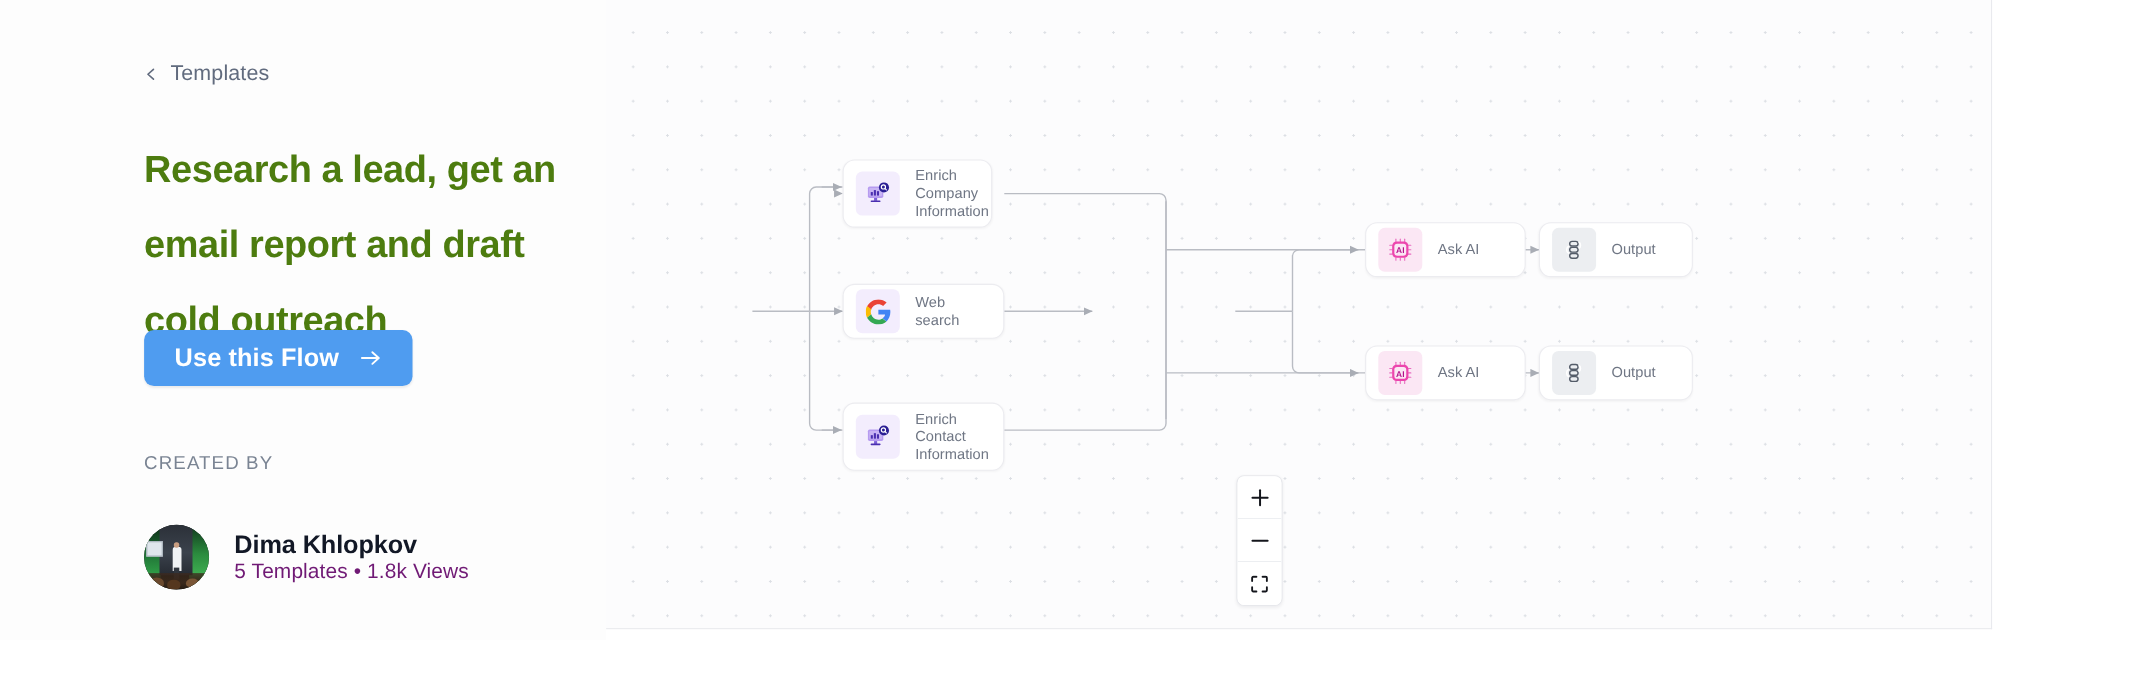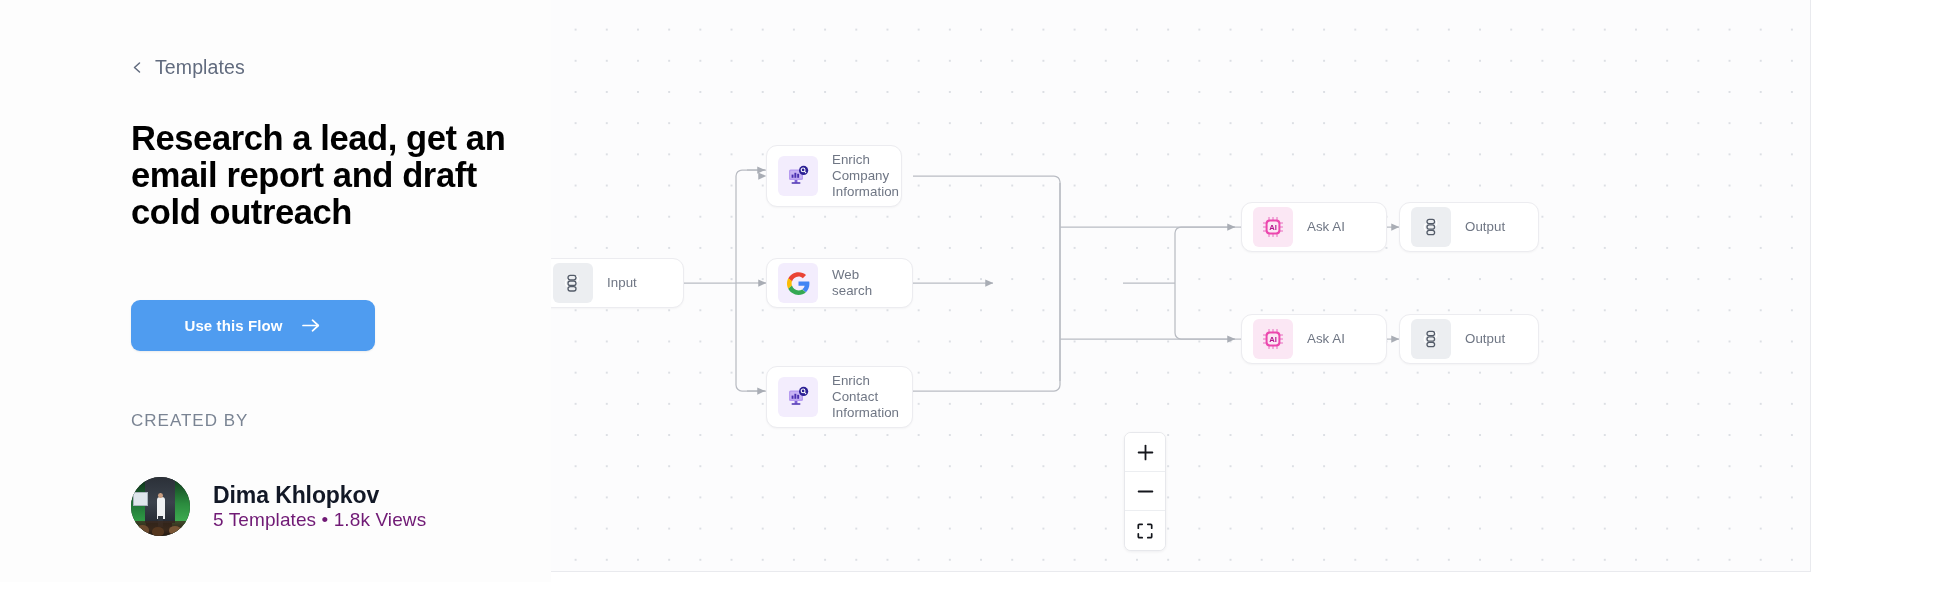--- a/index.html
+++ b/index.html
@@ -25,34 +25,34 @@
     display: flex; align-items: center; gap: 11px;
     cursor: pointer;
   }
   .chev-left { width: 13px; height: 13px; display:block; }
   .chev-left svg { display:block; }
   .breadcrumb-label {
     font-size: 19.5px; color: #616b7e; letter-spacing: 0.1px;
   }
   .title {
     position: absolute; left: 131px; top: 120px; width: 420px;
-    font-size: 34.5px; line-height: 37px; font-weight: 700;
-    color: #000000; letter-spacing: -0.4px;
+    font-size: 34.5px; line-height: 69px; font-weight: 700;
+    color: #4d7c0f; letter-spacing: -0.4px;
   }
   .cta {
     position: absolute; left: 131px; top: 300px;
     width: 244px; height: 51px;
     background: #4f9cf0;
     border: none; border-radius: 9px;
     display: flex; align-items: center; justify-content: center; gap: 20px;
     cursor: pointer;
     box-shadow: 0 1px 2px rgba(16,24,40,0.08);
   }
   .cta-label {
-    font-size: 15px; font-weight: 700; color: #ffffff; letter-spacing: 0.1px;
+    font-size: 23px; font-weight: 700; color: #ffffff; letter-spacing: 0.1px;
   }
   .cta-arrow { width: 19px; height: 15px; display: block; }
   .created-by {
     position: absolute; left: 131px; top: 411px;
     font-size: 17px; font-weight: 400; color: #7a8493;
     letter-spacing: 1.0px;
   }
   .author { position: absolute; left: 131px; top: 477px; display: flex; align-items: center; gap: 23px; }
   .avatar {
     width: 59px; height: 59px; border-radius: 50%;
@@ -230,32 +230,20 @@
 
           <path d="M509,227 H684" marker-end="url(#ah)"></path>
           <path d="M509,339 H684" marker-end="url(#ah)"></path>
 
           <path d="M766,227 H848" marker-end="url(#ah)"></path>
 
           <path d="M766,339 H848" marker-end="url(#ah)"></path>
         </g>
       </svg>
 
-      <div class="node" style="left:-10px; top:258px; width:143px; height:50px;">
-        <span class="node-icon ic-grey">
-          <svg width="22" height="22" viewBox="0 0 22 22">
-            <rect x="6" y="3.4" width="8" height="4.4" rx="2.2" fill="none" stroke="#545c69" stroke-width="1.3"></rect>
-            <rect x="6" y="9" width="8" height="4.4" rx="2.2" fill="none" stroke="#545c69" stroke-width="1.3"></rect>
-            <rect x="6" y="14.6" width="8" height="4.4" rx="2.2" fill="none" stroke="#545c69" stroke-width="1.3"></rect>
-            <path d="M5.5,7.5 a4,4 0 0 0 0,7" fill="none" stroke="#ffffff" stroke-width="1.4"></path>
-            <path d="M14.5,4 a3.4,3.4 0 0 1 0,6" fill="none" stroke="#ffffff" stroke-width="1.4"></path>
-          </svg>
-        </span>
-        <span class="node-label">Input</span>
-      </div>
 
       <div class="node" style="left:215px; top:145px; width:136px; height:62px;">
         <span class="node-icon ic-purple">
           <svg width="24" height="24" viewBox="0 0 24 24">
             <rect x="3" y="5.5" width="14" height="10.5" rx="1.6" fill="#b69bf0"></rect>
             <rect x="4.2" y="6.8" width="11.6" height="7.6" rx="1" fill="#ffffff" opacity="0.25"></rect>
             <rect x="5.6" y="10.6" width="1.9" height="3.2" fill="#4a2fb0"></rect>
             <rect x="8.4" y="8.8" width="1.9" height="5" fill="#4a2fb0"></rect>
             <rect x="11.2" y="9.8" width="1.9" height="4" fill="#4a2fb0"></rect>
             <rect x="8.6" y="16" width="2.8" height="2.6" fill="#7b5fd6"></rect>

